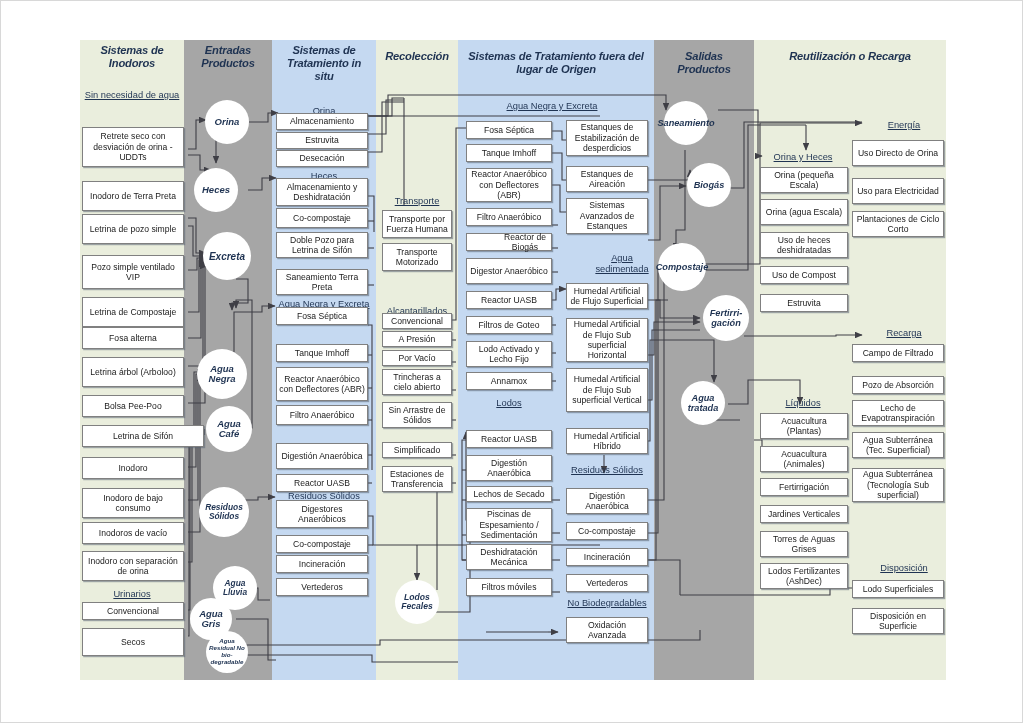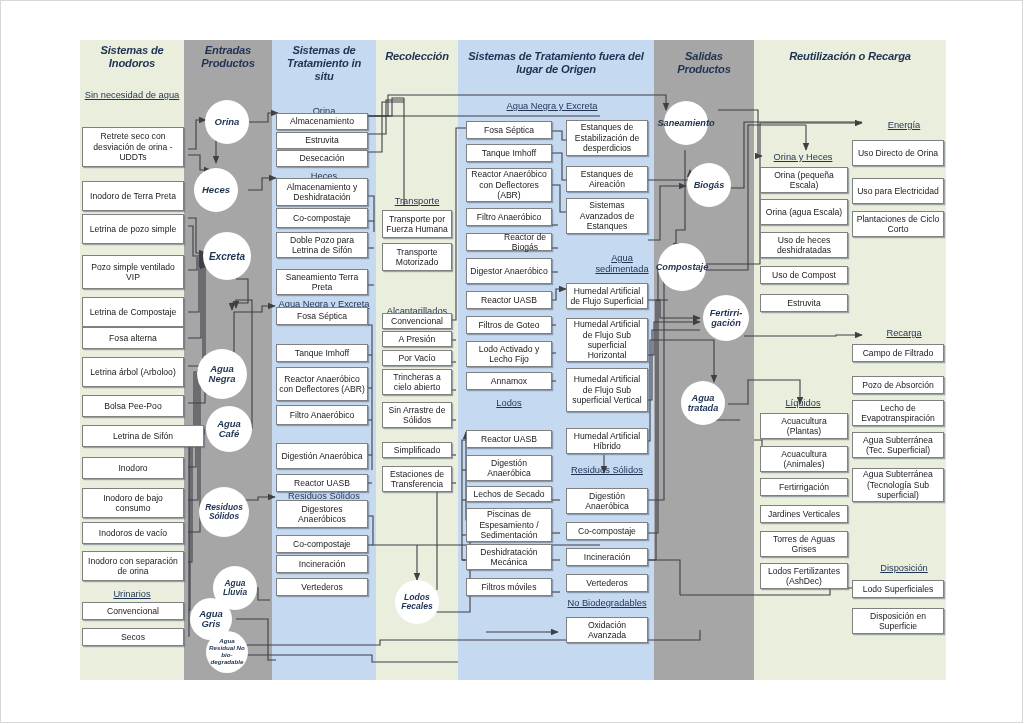--- a/index.html
+++ b/index.html
@@ -214,21 +214,21 @@
     <div class="bx" style="left: 82px; top: 327px; width: 102px; height: 22px;">Fosa alterna</div>
     <div class="bx" style="left: 82px; top: 357px; width: 102px; height: 30px;">Letrina árbol (Arboloo)</div>
     <div class="bx" style="left: 82px; top: 395px; width: 102px; height: 22px;">Bolsa Pee-Poo</div>
     <div class="bx" style="left: 82px; top: 425px; width: 122px; height: 22px;">Letrina de Sifón</div>
     <div class="bx" style="left: 82px; top: 457px; width: 102px; height: 22px;">Inodoro</div>
     <div class="bx" style="left: 82px; top: 488px; width: 102px; height: 30px;">Inodoro de bajo consumo</div>
     <div class="bx" style="left: 82px; top: 522px; width: 102px; height: 22px;">Inodoros de vacío</div>
     <div class="bx" style="left: 82px; top: 551px; width: 102px; height: 30px;">Inodoro con separación de orina</div>
     <div class="grp" style="left: 82px; top: 589px; width: 100px;">Urinarios</div>
     <div class="bx" style="left: 82px; top: 602px; width: 102px; height: 18px;">Convencional</div>
-    <div class="bx" style="left: 82px; top: 628px; width: 102px; height: 18px;">Secos</div>
+    <div class="bx" style="left: 82px; top: 628px; width: 102px; height: 28px;">Secos</div>
     <div class="cir" style="left: 205px; top: 100px; width: 44px; height: 44px; font-size: 9.5px;">Orina</div>
     <div class="cir" style="left: 194px; top: 168px; width: 44px; height: 44px; font-size: 9.5px;">Heces</div>
     <div class="cir" style="left: 203px; top: 232px; width: 48px; height: 48px; font-size: 10px;">Excreta</div>
     <div class="cir" style="left: 197px; top: 349px; width: 50px; height: 50px; font-size: 9.5px;">Agua Negra</div>
     <div class="cir" style="left: 206px; top: 406px; width: 46px; height: 46px; font-size: 9.5px;">Agua Café</div>
     <div class="cir" style="left: 199px; top: 487px; width: 50px; height: 50px; font-size: 8.4px;">Residuos Sólidos</div>
     <div class="cir" style="left: 213px; top: 566px; width: 44px; height: 44px; font-size: 8.4px;">Agua Lluvia</div>
     <div class="cir" style="left: 190px; top: 598px; width: 42px; height: 42px; font-size: 9.5px;">Agua Gris</div>
     <div class="cir" style="left: 206px; top: 631px; width: 42px; height: 42px; font-size: 6.2px;">Agua Residual No bio-degradable</div>
     <div class="grp" style="left: 276px; top: 106px; width: 96px;">Orina</div>

